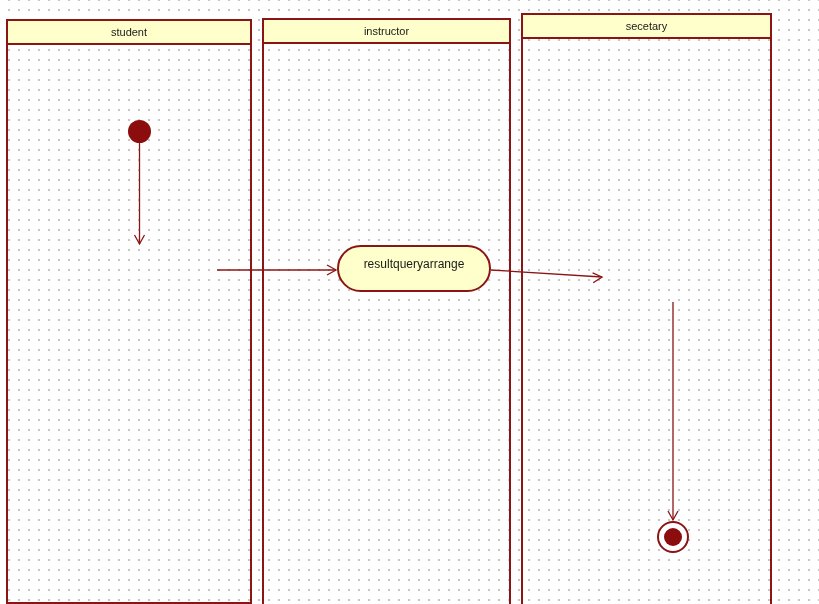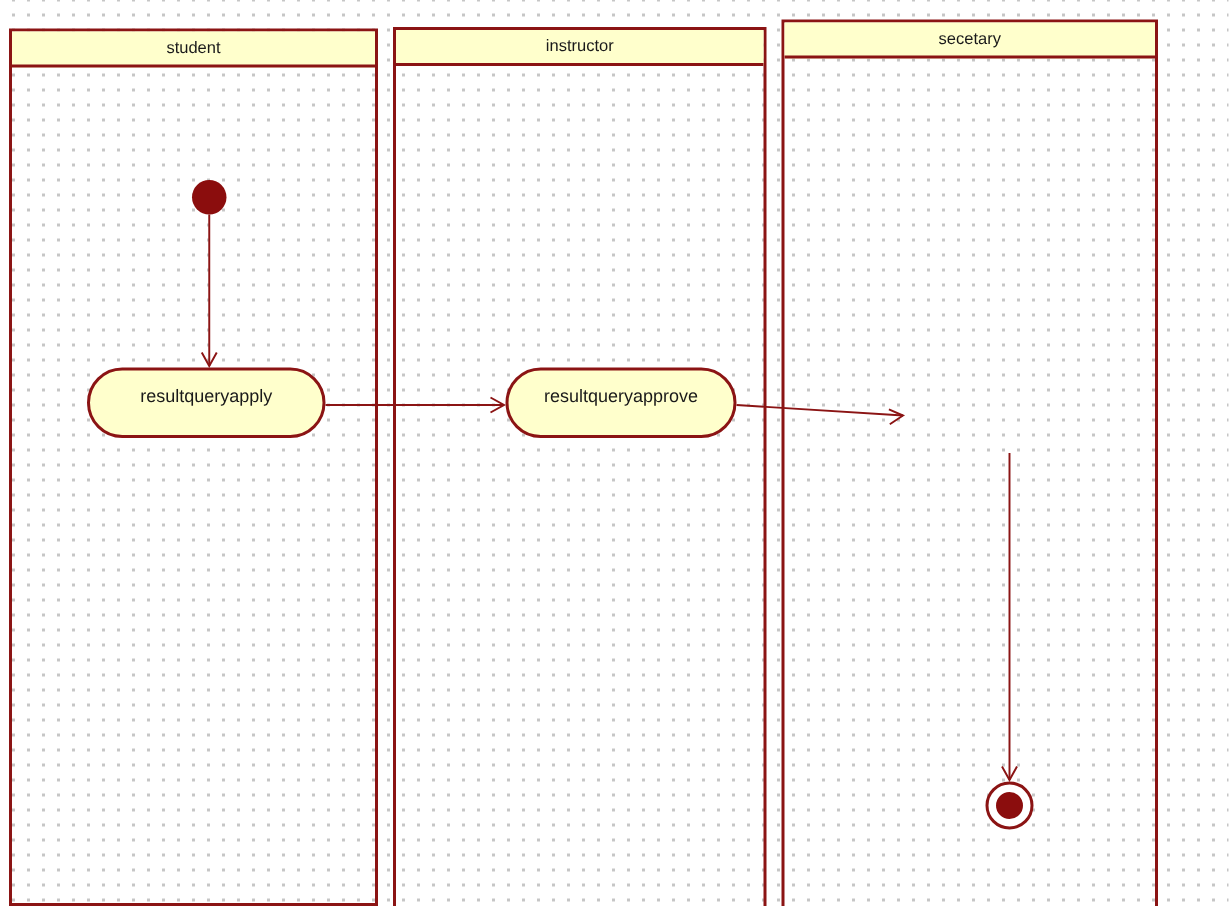--- a/index.html
+++ b/index.html
@@ -126,26 +126,23 @@
       <line x1="491" y1="270" x2="602" y2="277"></line>
       <polyline points="592.6,272.9 602,277 593.2,282.8"></polyline>
     </g>
 
     <g>
       <line x1="673" y1="302" x2="673" y2="520"></line>
       <polyline points="668,511 673,520 678,511"></polyline>
     </g>
   </svg>
 
-  <div class="activity" style="left:58px; top:245px; width:159px; height:47px;">
-    <span>resultqueryapply</span>
-  </div>
 
   <div class="activity" style="left:337px; top:245px; width:154px; height:47px;">
-    <span>resultqueryapprove</span>
+    <span>resultqueryarrange</span>
   </div>
 
 
   <div class="initial-state"></div>
 
   <div class="final-state">
     <div class="inner"></div>
   </div>
 
 </div>

